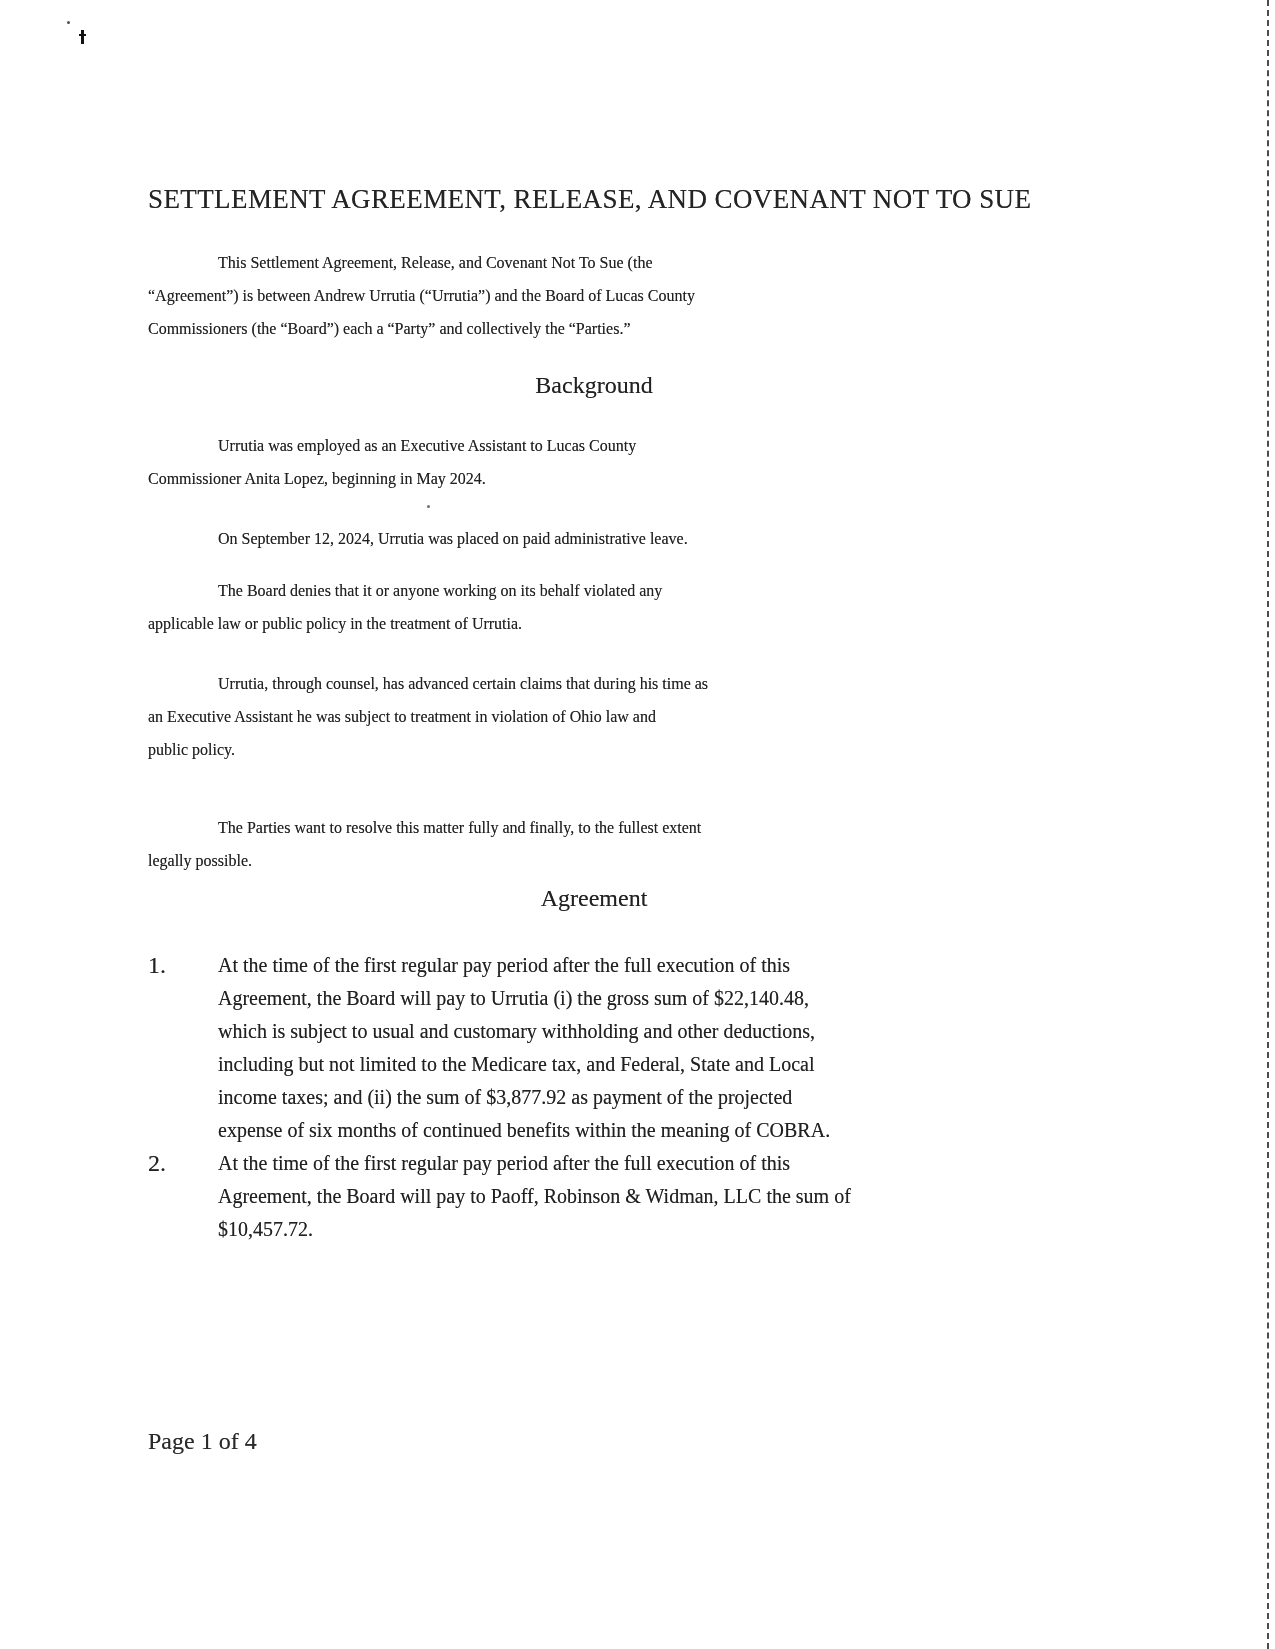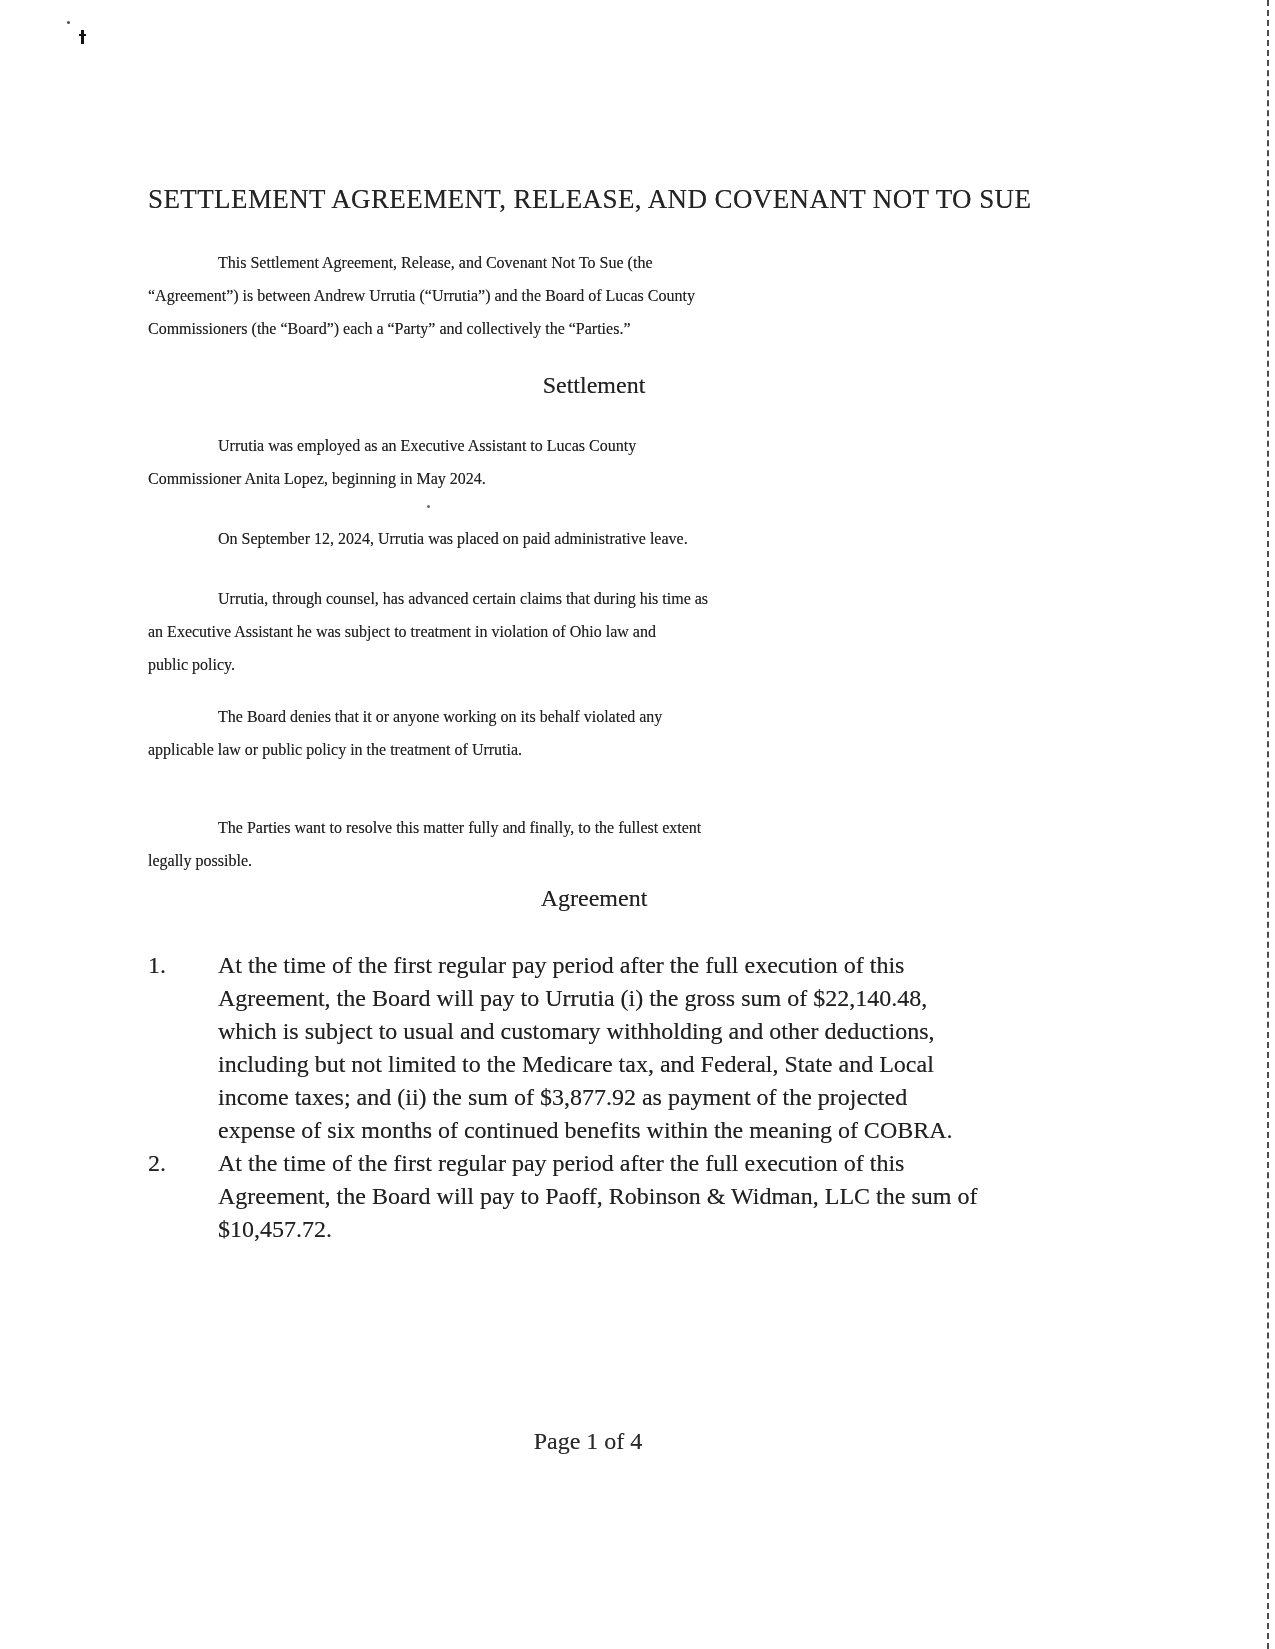--- a/index.html
+++ b/index.html
@@ -64,31 +64,31 @@
   }
   .agreement-item .item-number {
     width: 70px;
     flex: 0 0 70px;
     font-size: 24px;
     line-height: 33px;
     text-shadow: 0 0 0.5px rgba(30,30,30,0.5);
   }
   .agreement-item .item-text {
     flex: 1;
-    font-size: 24px;
+    font-size: 20px;
     line-height: 33px;
     white-space: pre-line;
     text-shadow: 0 0 0.5px rgba(30,30,30,0.5);
   }
   .page-footer {
     position: absolute;
     left: 148px;
     top: 1425px;
     width: 880px;
-    text-align: center;
+    text-align: left;
     font-size: 24px;
     line-height: 32px;
     color: #2a2a2a;
     text-shadow: 0 0 0.5px rgba(30,30,30,0.5);
   }
   
   .scan-edge-line {
     position: absolute;
     top: 0;
     right: 6px;
@@ -144,34 +144,34 @@
   <span class="scan-edge-line"></span>
 
   <div class="content">
 
     <h1 class="doc-title">SETTLEMENT AGREEMENT, RELEASE, AND COVENANT NOT TO SUE</h1>
 
     <p class="para intro">This Settlement Agreement, Release, and Covenant Not To Sue (the
 “Agreement”) is between Andrew Urrutia (“Urrutia”) and the Board of Lucas County
 Commissioners (the “Board”) each a “Party” and collectively the “Parties.”</p>
 
-    <h2 class="section-heading">Settlement</h2>
+    <h2 class="section-heading">Background</h2>
 
     <p class="para">Urrutia was employed as an Executive Assistant to Lucas County
 Commissioner Anita Lopez, beginning in May 2024.</p>
 
     <p class="para">On September 12, 2024, Urrutia was placed on paid administrative leave.</p>
 
+
+    <p class="para p-denies">The Board denies that it or anyone working on its behalf violated any
+applicable law or public policy in the treatment of Urrutia.</p>
 
     <p class="para">Urrutia, through counsel, has advanced certain claims that during his time as
 an Executive Assistant he was subject to treatment  in violation of Ohio law and
 public policy.</p>
-
-    <p class="para p-denies">The Board denies that it or anyone working on its behalf violated any
-applicable law or public policy in the treatment of Urrutia.</p>
 
     <p class="para p-resolve">The Parties want to resolve this matter fully and finally, to the fullest extent
 legally possible.</p>
 
     <h2 class="section-heading underlined">Agreement</h2>
 
     <div class="agreement-list">
 
       <div class="agreement-item">
         <span class="item-number">1.</span>

